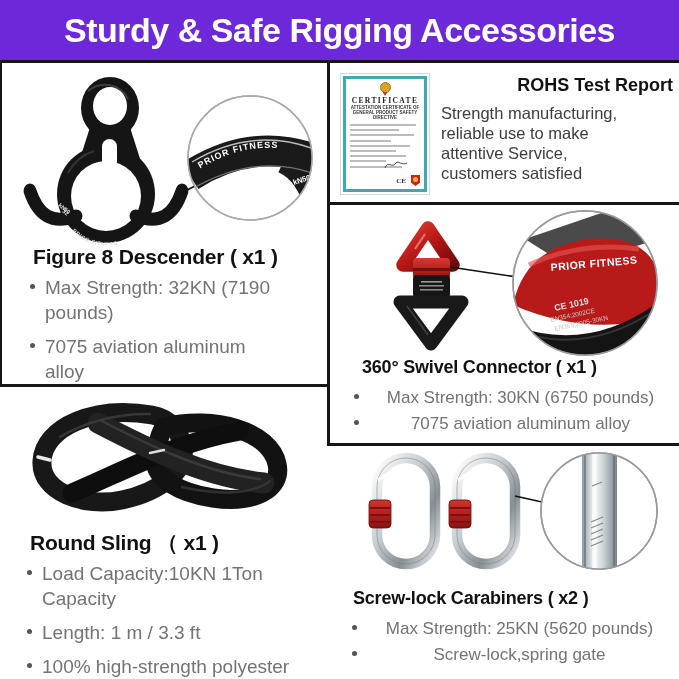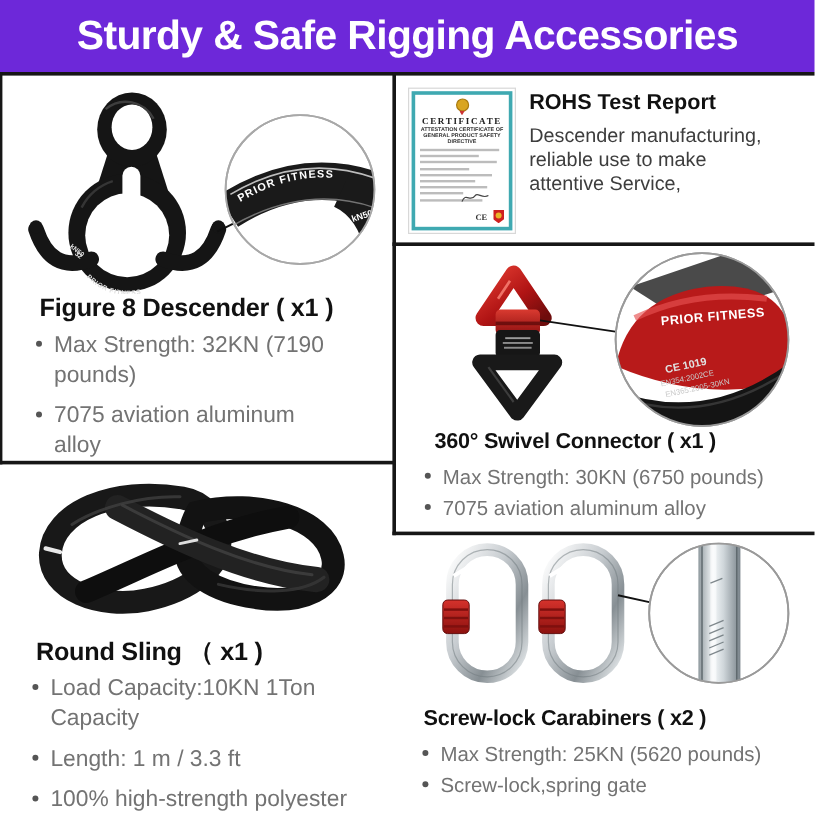--- a/index.html
+++ b/index.html
@@ -17,26 +17,26 @@
   ul.bul{position:absolute;margin:0;padding:0;list-style:none;color:#737373;}
   ul.bul li{position:relative;padding-left:17px;}
   ul.bul li:before{content:"";position:absolute;left:2px;top:0.48em;width:5px;height:5px;
        border-radius:50%;background:#555;}
   
   .lcol .sec-title{font-size:21px;}
   .lcol ul.bul{font-size:19px;line-height:25px;}
   .lcol ul.bul li{margin-bottom:9px;}
   
   .rcol .sec-title{font-size:18px;}
-  .rcol ul.bul{font-size:17px;line-height:24px;}
+  .rcol ul.bul{font-size:17px;line-height:24px;text-align:center;}
   .rcol ul.bul li{margin-bottom:2px;}
   svg{position:absolute;display:block;}
   
   .rohs-text{position:absolute;left:112px;top:12px;width:232px;color:#3d3d3d;}
-  .rohs-title{font-size:18px;font-weight:bold;color:#111;text-align:left;margin-bottom:7px;}
+  .rohs-title{font-size:18px;font-weight:bold;color:#111;text-align:right;margin-bottom:7px;}
   .rohs-line{font-size:16.5px;line-height:20px;}
   
   .cert{position:absolute;left:11px;top:10px;width:90px;height:122px;background:#fff;
         border:1px solid #d8d8d8;box-sizing:border-box;padding:2px;}
   .cert-frame{width:100%;height:100%;border:3px solid #3fa9b1;box-sizing:border-box;
         padding:3px 4px;position:relative;overflow:hidden;}
   .cert-medal{width:9px;height:9px;border-radius:50%;background:#d9a520;border:1px solid #a87a10;
         margin:0 auto 1px auto;position:relative;}
   .cert-medal:after{content:"";position:absolute;left:2px;top:9px;width:5px;height:4px;
         background:#c33;clip-path:polygon(0 0,100% 0,50% 100%);}
@@ -145,23 +145,24 @@
           <svg class="cert-sig" width="24" height="10" viewBox="0 0 24 10">
             <path d="M1,8 C4,0 8,9 12,3 C14,0 18,6 23,3" fill="none" stroke="#444" stroke-width="1"></path>
           </svg>
           <span class="cert-ce">CE</span>
           <span class="cert-seal"></span>
         </div>
       </div>
     </div>
     <div class="rohs-text">
       <div class="rohs-title">ROHS Test Report</div>
-      <div class="rohs-line">Descender manufacturing,</div>
+      <div class="rohs-line">Strength manufacturing,</div>
       <div class="rohs-line">reliable use to make</div>
       <div class="rohs-line">attentive Service,</div>
+      <div class="rohs-line">customers satisfied</div>
     </div>
   </div>
 
   <div class="sec rcol" style="left:329px;top:205px;width:350px;height:238px;">
     <svg width="350" height="156" viewBox="0 0 350 156">
       <defs>
         <clipPath id="clipSwv">
             <circle cx="256" cy="78" r="72"></circle>
           </clipPath>
         <linearGradient id="redGrad" x1="0" y1="0" x2="1" y2="1">

